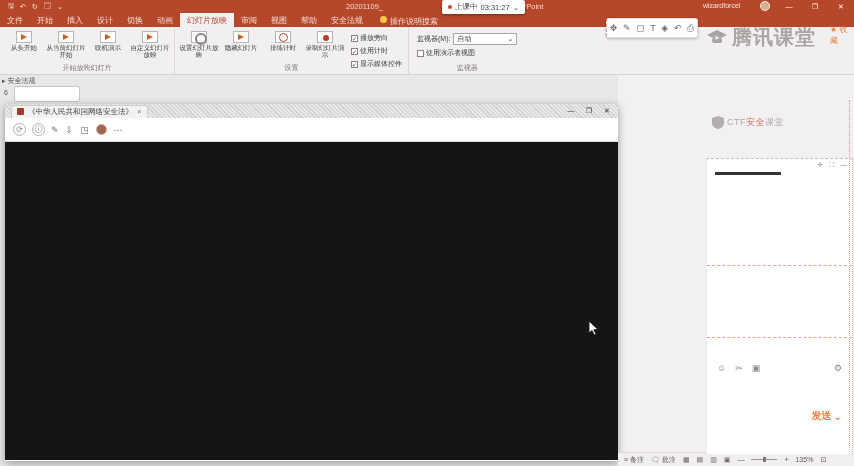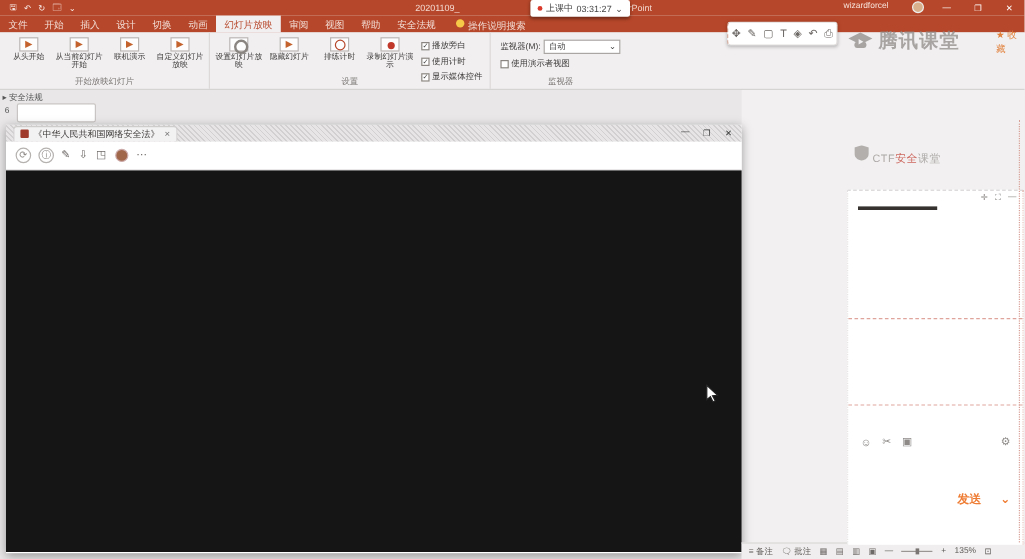--- a/index.html
+++ b/index.html
@@ -53,21 +53,21 @@
   .slides-frag { position:absolute; left:2px; top:76px; font-size:7px; color:#555; }
   .slides-frag .num { margin:3px 0 0 2px; }
   .thumb { position:absolute; left:14px; top:86px; width:66px; height:16px; background:#fff; border:1px solid #c9c5c4; border-radius:2px; }
 
   
   .annbar { position:absolute; left:606px; top:18px; width:92px; height:20px; background:#fff; border:1px solid #e2dedd; border-left:1px dashed #cf9a86; border-radius:3px; box-shadow:0 1px 3px rgba(0,0,0,.25); display:flex; align-items:center; justify-content:space-around; z-index:25; }
   .annbar span { font-size:9px; color:#6b6764; }
 
   
   .tlogo { position:absolute; left:706px; top:24px; display:flex; align-items:center; gap:4px; opacity:.75; z-index:24; }
-  .tlogo .brand { font-size:16px; font-weight:bold; color:#8f8b89; letter-spacing:1px; }
+  .tlogo .brand { font-size:20px; font-weight:bold; color:#8f8b89; letter-spacing:1px; }
   .fav { position:absolute; left:830px; top:24px; font-size:8px; color:#e2813c; display:flex; gap:2px; align-items:center; z-index:24; }
 
   
   .browser { position:absolute; left:5px; top:104px; width:613px; height:357px; box-shadow:0 2px 8px rgba(0,0,0,.35); z-index:10; background:#fff; }
   .b-titlebar { height:14px; background:repeating-linear-gradient(45deg,#d2d0d0 0 1px,#e7e5e5 1px 3px); display:flex; align-items:center; position:relative; }
   .b-tab { margin-left:6px; height:13px; background:#f3f2f2; border:1px solid #cfcccc; border-bottom:0; border-radius:3px 3px 0 0; display:flex; align-items:center; gap:4px; padding:0 5px;justify-content:flex-end; }
   .b-fav { width:7px; height:7px; background:#9e3b2c; border-radius:1px; }
   .b-tab .t { font-size:7.5px; color:#3c3a39; white-space:nowrap; }
   .b-tab .x { font-size:8px; color:#777; }
   .b-winbtns { position:absolute; right:2px; top:0; display:flex; }
@@ -91,25 +91,25 @@
   .panel { position:absolute; left:706px; top:158px; width:147px; height:296px; background:#fff; border-top:1px dashed #c3c0bf; border-left:1px dotted #ddd9d8; border-right:1px dotted #d9a59c; z-index:12; }
   .p-headicons { position:absolute; top:2px; right:5px; display:flex; gap:6px; font-size:7px; color:#8d8a88; }
   .p-activebar { position:absolute; left:8px; top:13px; width:66px; height:3px; background:#353230; }
   .p-tabs { position:absolute; left:0; top:18px; width:100%; display:flex; justify-content:space-between; padding:0 14px; }
   .p-tab-d { font-size:9px; font-weight:bold; color:#b5382a; }
   .p-tab-m { font-size:9px; color:#9a9694; }
   .dashred { position:absolute; left:0; width:100%; border-top:1px dashed #dfa49c; }
   .p-inputbar { position:absolute; left:0; top:204px; width:100%; display:flex; align-items:center; padding:0 10px; gap:9px; }
   .p-inputbar .ic { font-size:9px; color:#8d8a88; }
   .p-inputbar .gear { margin-left:auto; }
-  .p-send { position:absolute; right:10px; top:250px; display:flex; align-items:center; gap:16px; font-size:10px; font-weight:bold; color:#ef7c33;margin-left:20px; }
+  .p-send { position:absolute; right:10px; top:250px; display:flex; align-items:center; gap:2px; font-size:10px; font-weight:bold; color:#ef7c33;margin-left:20px; }
 
   
   .pbadge { position:absolute; left:712px; top:116px; display:flex; align-items:center; gap:3px; opacity:.8; z-index:13; }
-  .pbadge .txt { font-size:9px; color:#9b9795; letter-spacing:.5px;margin-top:10px; }
+  .pbadge .txt { font-size:9px; color:#9b9795; letter-spacing:.5px; }
   .pbadge .hl { color:#c4453a; }
 
   
   .statusbar { position:absolute; left:618px; top:452px; width:236px; height:14px; background:#f0eeee; border-top:1px solid #dbd8d7; display:flex; align-items:center; gap:7px; padding:0 6px; font-size:7px; color:#5c5957; z-index:11; }
   .statusbar .vico { font-size:7px; color:#6e6a68; }
   .zoomline { width:26px; height:1px; background:#9a9694; position:relative; }
   .zoomline::after { content:""; position:absolute; left:12px; top:-2px; width:3px; height:5px; background:#7a7674; }
 
   
   .watermark { position:absolute; left:540px; top:433px; z-index:50; font-size:25px; font-weight:bold; color:#fff; white-space:nowrap; letter-spacing:0px;

